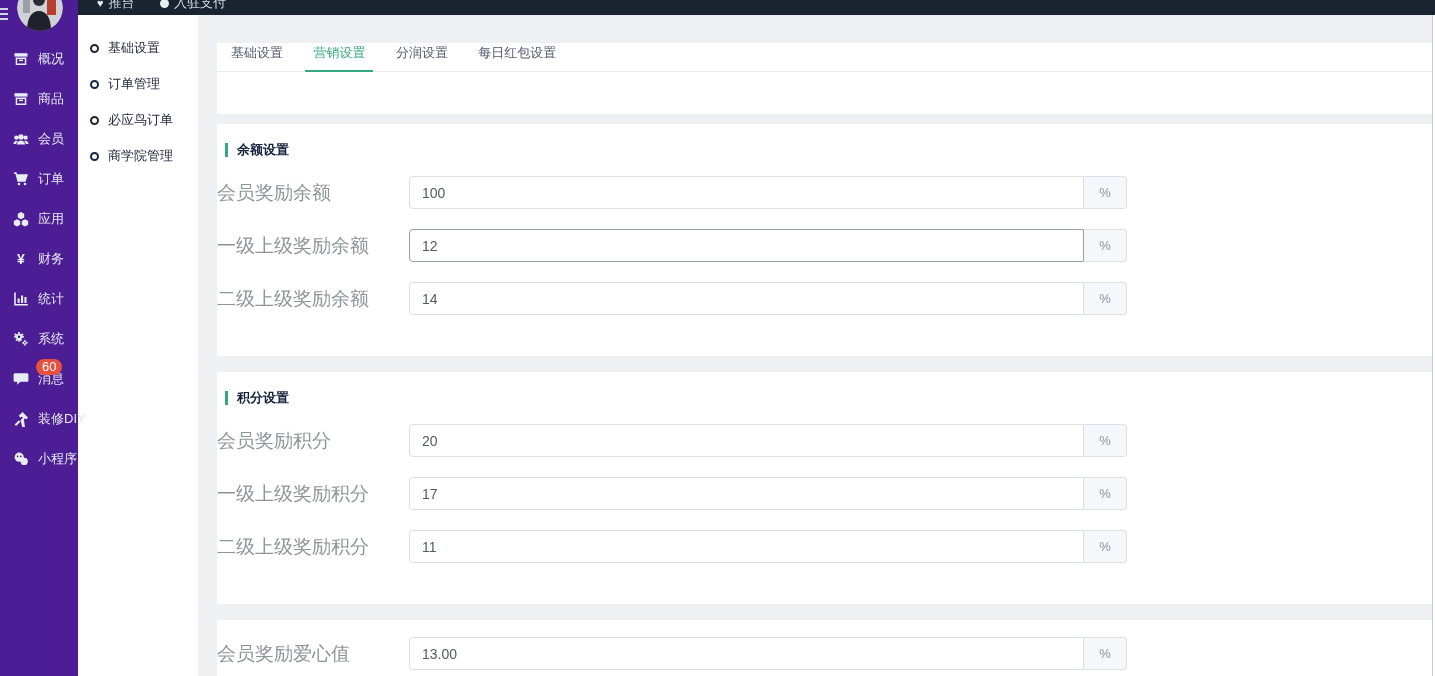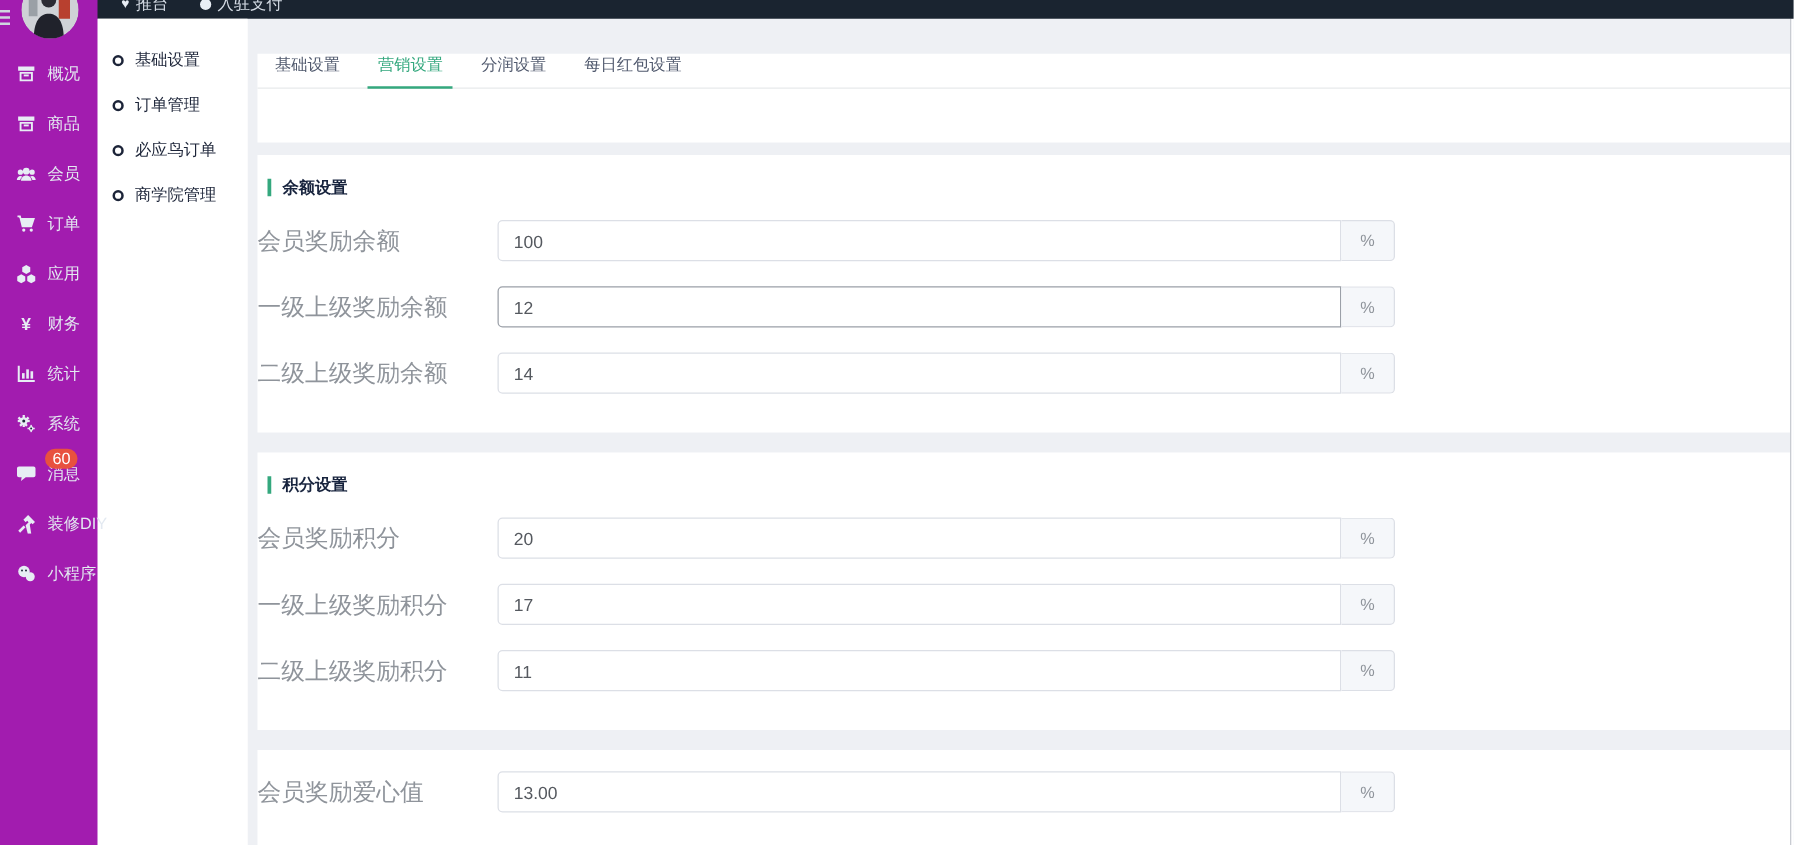--- a/index.html
+++ b/index.html
@@ -9,43 +9,43 @@
     background:#fff; font-family:"Liberation Sans","DejaVu Sans",sans-serif;
   }
   
   .topbar { position:absolute; left:0; top:0; width:1435px; height:15px; background:#1a2430; z-index:2; overflow:hidden; }
   .topbar-item { position:absolute; top:-6px; display:flex; align-items:center; gap:5px; color:#d3dae3; font-size:13px; cursor:pointer; }
   .topbar-item.t0 { left:97px; }
   .topbar-item.t1 { left:160px; }
   .heart-glyph { font-size:11px; color:#e8eef5; }
   .bubble-glyph { width:9px; height:9px; border-radius:50%; background:#e8eef5; display:inline-block; }
   
-  .sidebar { position:absolute; left:0; top:0; width:78px; height:676px; background:#a21caf; z-index:3; }
+  .sidebar { position:absolute; left:0; top:0; width:78px; height:676px; background:#4c1d95; z-index:3; }
   .menu-toggle { position:absolute; left:-6px; top:5px; width:14px; }
   .menu-toggle i { display:block; height:2px; background:#cfd6df; margin:3px 0; }
   .avatar { position:absolute; top:-15px; left:17px; width:46px; height:46px; border-radius:50%; overflow:hidden; cursor:pointer; }
   .side-nav { position:absolute; top:39px; left:0; width:78px; }
   .side-item { height:40px; display:flex; align-items:center; padding-left:12px; gap:8px; color:#e3e9f1; font-size:13px; position:relative; cursor:pointer; white-space:nowrap; }
   .side-item .ico { width:18px; display:flex; justify-content:center; align-items:center; flex:none; }
   .side-item svg { fill:#e7edf4; }
   .yen-glyph { color:#e7edf4; font-size:14px; font-weight:bold; }
   .badge { position:absolute; top:0px; left:36px; background:#e8513f; color:#fff; font-size:13px; line-height:10px; border-radius:9px; padding:3px 6px; }
   
   .submenu { position:absolute; left:78px; top:15px; width:120px; height:661px; background:#fff; z-index:2; padding-top:15px; }
   .submenu-item { height:36px; display:flex; align-items:center; padding-left:12px; gap:9px; font-size:13px; color:#1c2438; cursor:pointer; white-space:nowrap; }
   .ring { width:9px; height:9px; border:2px solid #1c2438; border-radius:50%; flex:none; }
   
   .main { position:absolute; left:198px; top:15px; width:1235px; height:661px; background:#eef0f4; border-right:1px solid #c9ccd2; overflow:hidden; z-index:1; }
-  .card { background:#fff; margin-left:8px; }
+  .card { background:#fff; margin-left:19px; }
   .tabs-card { height:71px; margin-top:7px; margin-bottom:10px; }
   .tabs { margin-top:28px; padding-left:6px; border-bottom:1px solid #e8eaec; }
   .tab { display:inline-block; padding:0 8px 9px; margin-right:10px; font-size:13px; color:#515a6e; position:relative; cursor:pointer; }
   .tab.active { color:#34a87e; }
   .tab.active::after { content:""; position:absolute; left:0; right:0; bottom:-1px; height:2px; background:#34a87e; }
-  .section-card { padding:17px 0 31px; margin-bottom:16px; }
+  .section-card { padding:17px 0 41px; margin-bottom:16px; }
   .sec-title { display:flex; align-items:center; gap:9px; margin:0 0 17px 8px; font-size:13px; font-weight:bold; color:#17233d; }
   .sec-bar { width:3px; height:14px; background:#34a87e; flex:none; }
   .frow { display:flex; align-items:center; margin-bottom:20px; }
   .frow:last-child { margin-bottom:0; }
   .flabel { width:192px; font-size:19px; color:#8f949b; padding-right:10px; flex:none; white-space:nowrap; }
   .igroup { display:flex; }
   .igroup input { width:675px; height:33px; border:1px solid #dcdfe6; border-radius:4px 0 0 4px; padding:0 12px; font-size:14px; color:#55595f; outline:none; background:#fff; }
   .igroup input.focus { border-color:#9ba0a8; }
   .addon { width:43px; height:33px; border:1px solid #dcdfe6; border-left:none; border-radius:0 4px 4px 0; background:#f5f7fa; color:#8f949b; display:flex; align-items:center; justify-content:center; font-size:13px; flex:none; }
 </style>

